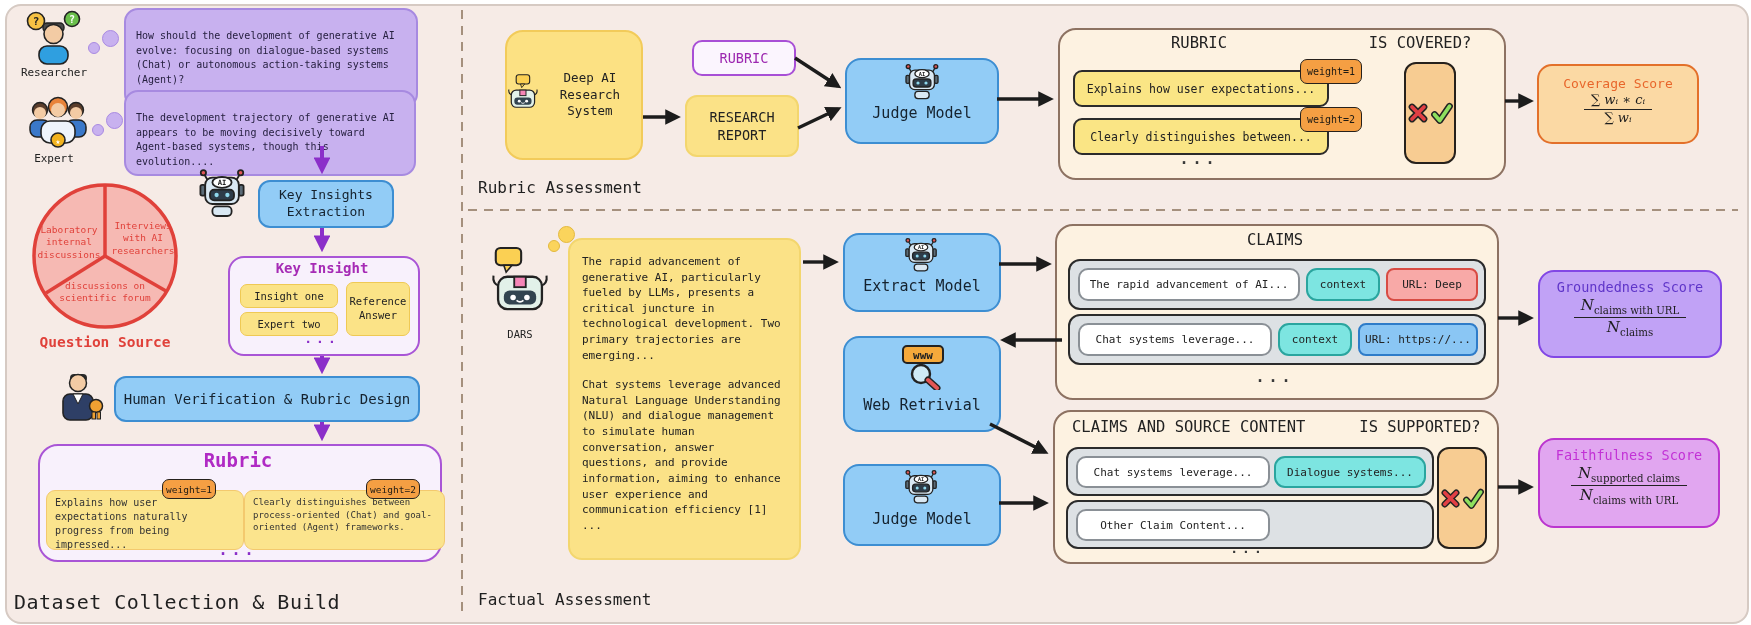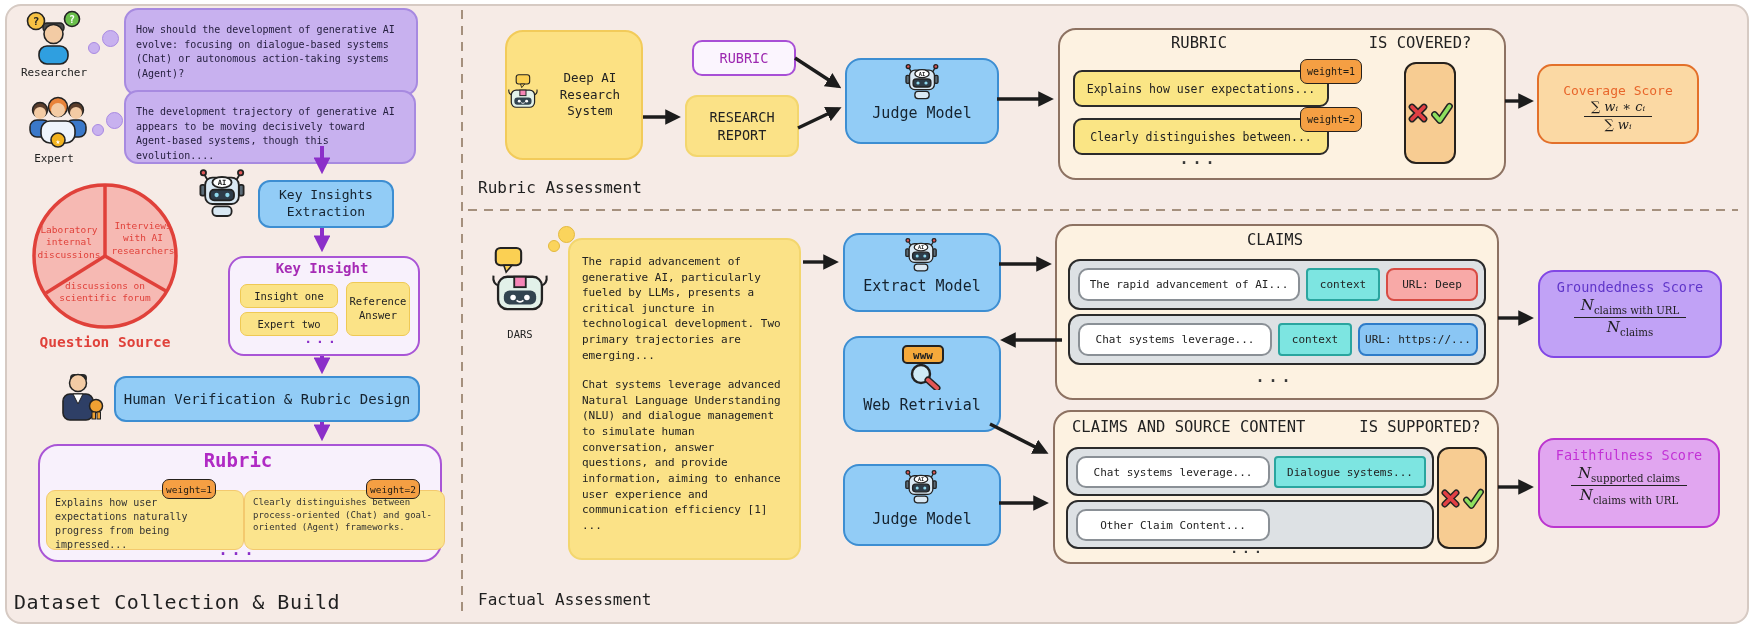--- a/index.html
+++ b/index.html
@@ -10,31 +10,31 @@
          border:2px solid #d6cac3;border-radius:16px;}
   .ctr{display:flex;align-items:center;justify-content:center;text-align:center;}
   .col{display:flex;align-items:center;justify-content:space-around;}
   
   .bbox{background:#92ccf6;border:2px solid #3d8ed2;border-radius:12px;color:#15222e;}
   .ybox{background:#fce183;border:2px solid #f2cb5a;border-radius:12px;}
   .ysoft{background:#fbe287;border:2px solid #f3d66e;border-radius:14px;}
   .cream{background:#fdf2e1;border:2.5px solid #8d7262;border-radius:18px;}
   .purpbox{background:#f8f1fc;border:2.5px solid #a955d6;border-radius:16px;}
   .bubble{background:#c8b1ef;border:2px solid #a78ae0;border-radius:14px;color:#262040;
-          font-size:10px;line-height:1.45;padding:13px 10px;}
+          font-size:10px;line-height:1.45;padding:19px 10px;}
   .dot{border-radius:50%;background:#c8b1ef;border:1.5px solid #a98ae2;}
   .ydot{border-radius:50%;background:#fbd45c;border:1.5px solid #e3b93e;}
   .pill-y{background:#fbe387;border:1.5px solid #efc954;border-radius:7px;}
   .card-y{background:#fbe48d;border:1.5px solid #f3c96e;border-radius:9px;font-size:10px;
           line-height:1.4;padding:5px 8px;color:#333;}
   .wtag{background:#f59f43;border:1.8px solid #26211c;border-radius:7px;font-size:9.5px;
         color:#1d1a14;display:flex;align-items:center;justify-content:center;}
   .rowgray{background:#dde1e4;border:2px solid #2b2b2b;border-radius:12px;}
   .pillw{background:#fff;border:2px solid #8a9096;border-radius:10px;font-size:11px;}
-  .pillc{background:#7de5e1;border:2px solid #2aa59f;border-radius:4px;font-size:11px;}
+  .pillc{background:#7de5e1;border:2px solid #2aa59f;border-radius:11px;font-size:11px;}
   .pillr{background:#f8a9a7;border:2px solid #d84c44;border-radius:8px;font-size:11px;}
   .pillb{background:#8ac6f4;border:2px solid #2e7cc9;border-radius:8px;font-size:11px;}
   .pillitem{background:#fae585;border:2px solid #2b2b2b;border-radius:9px;font-size:11.5px;}
   .obar{background:#f7cc92;border:2px solid #26211c;border-radius:12px;}
   .dots{font-weight:bold;letter-spacing:4px;font-size:15px;color:#3a3a3a;text-align:center;}
   .dots-p{color:#8b2fc9;}
   .sect{font-size:20px;color:#1f1f1f;letter-spacing:0.5px;margin-top:14px;}
   .sect-sm{font-size:16px;color:#1f1f1f;}
   
   .frac{display:inline-block;text-align:center;font-family:"DejaVu Serif",serif;
@@ -195,21 +195,21 @@
       <path d="M8,8 L24,24 M24,8 L8,24" stroke="#232323" stroke-width="9" stroke-linecap="round"></path>
       <path d="M8,8 L24,24 M24,8 L8,24" stroke="#e23f44" stroke-width="5" stroke-linecap="round"></path>
     </svg>
     <svg width="30" height="30" viewBox="0 0 32 32">
       <path d="M6,18 L13,26 L26,7" stroke="#232323" stroke-width="9" stroke-linecap="round" stroke-linejoin="round" fill="none"></path>
       <path d="M6,18 L13,26 L26,7" stroke="#8ee05e" stroke-width="5" stroke-linecap="round" stroke-linejoin="round" fill="none"></path>
     </svg>
   </div>
 
   <div class="abs" style="left:1537px;top:64px;width:158px;height:76px;background:#fbd9a4;border:2px solid #e3702a;border-radius:15px">
-    <div class="ctr" style="font-size:13px;color:#e8662b;margin-top:17px">Coverage Score</div>
+    <div class="ctr" style="font-size:13px;color:#e8662b;margin-top:10px">Coverage Score</div>
     <div class="ctr" style="margin-top:2px">
       <span class="frac" style="font-size:13px">
         <span class="fnum">∑ wᵢ ∗ cᵢ</span>
         <span class="fden">∑ wᵢ</span>
       </span>
     </div>
   </div>
 
   <div class="abs sect-sm" style="left:478px;top:178px">Rubric Assessment</div>
 

